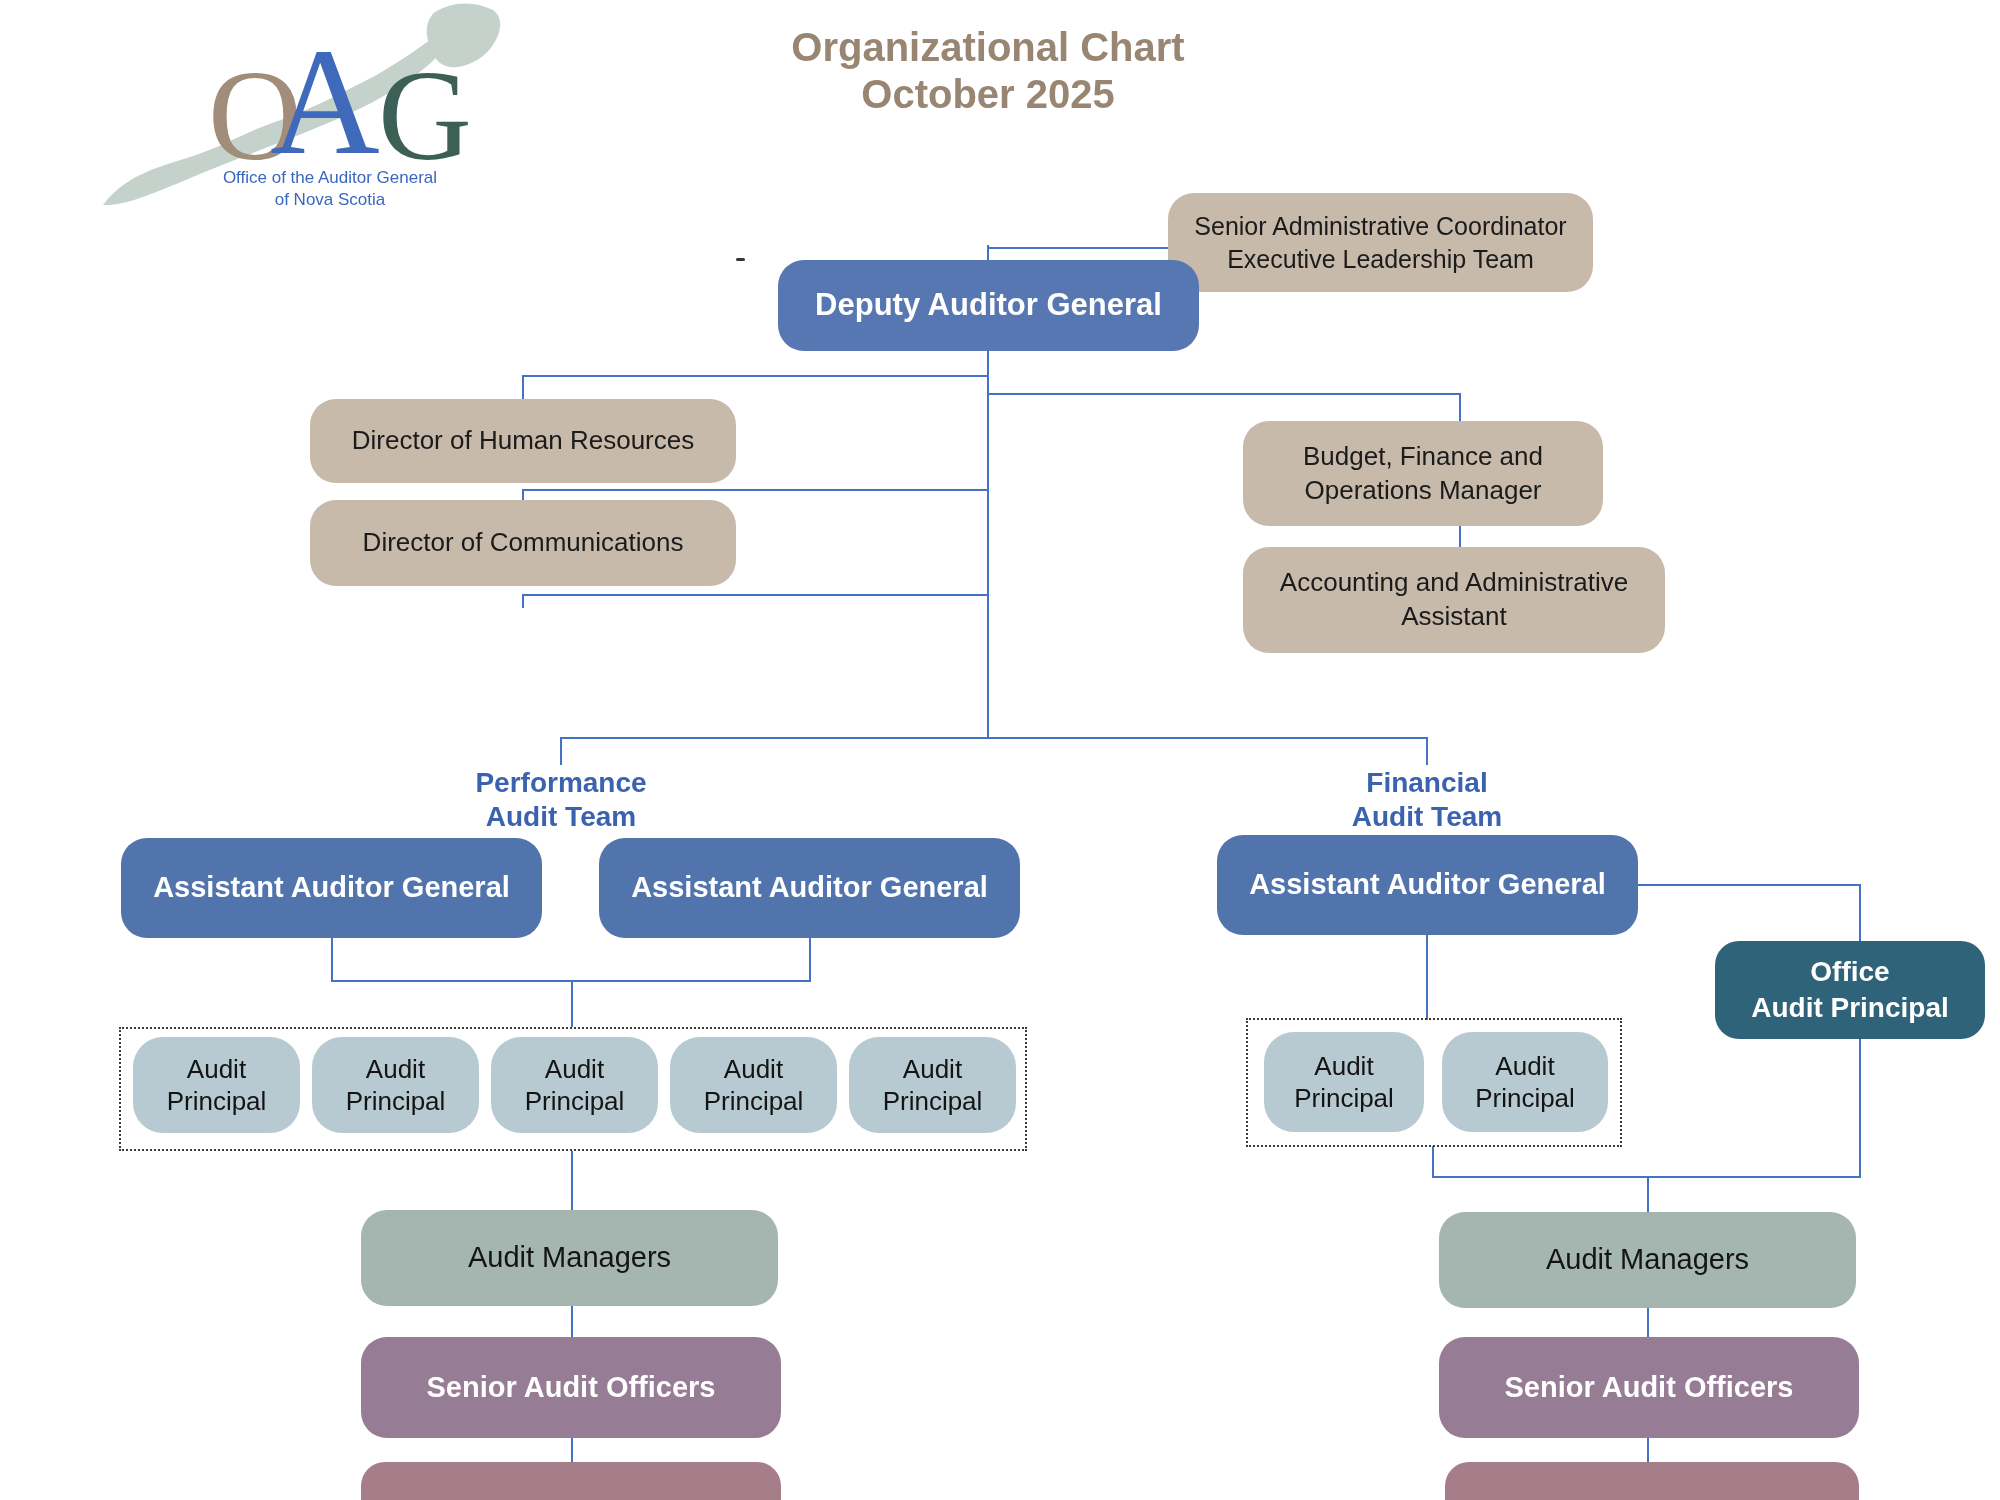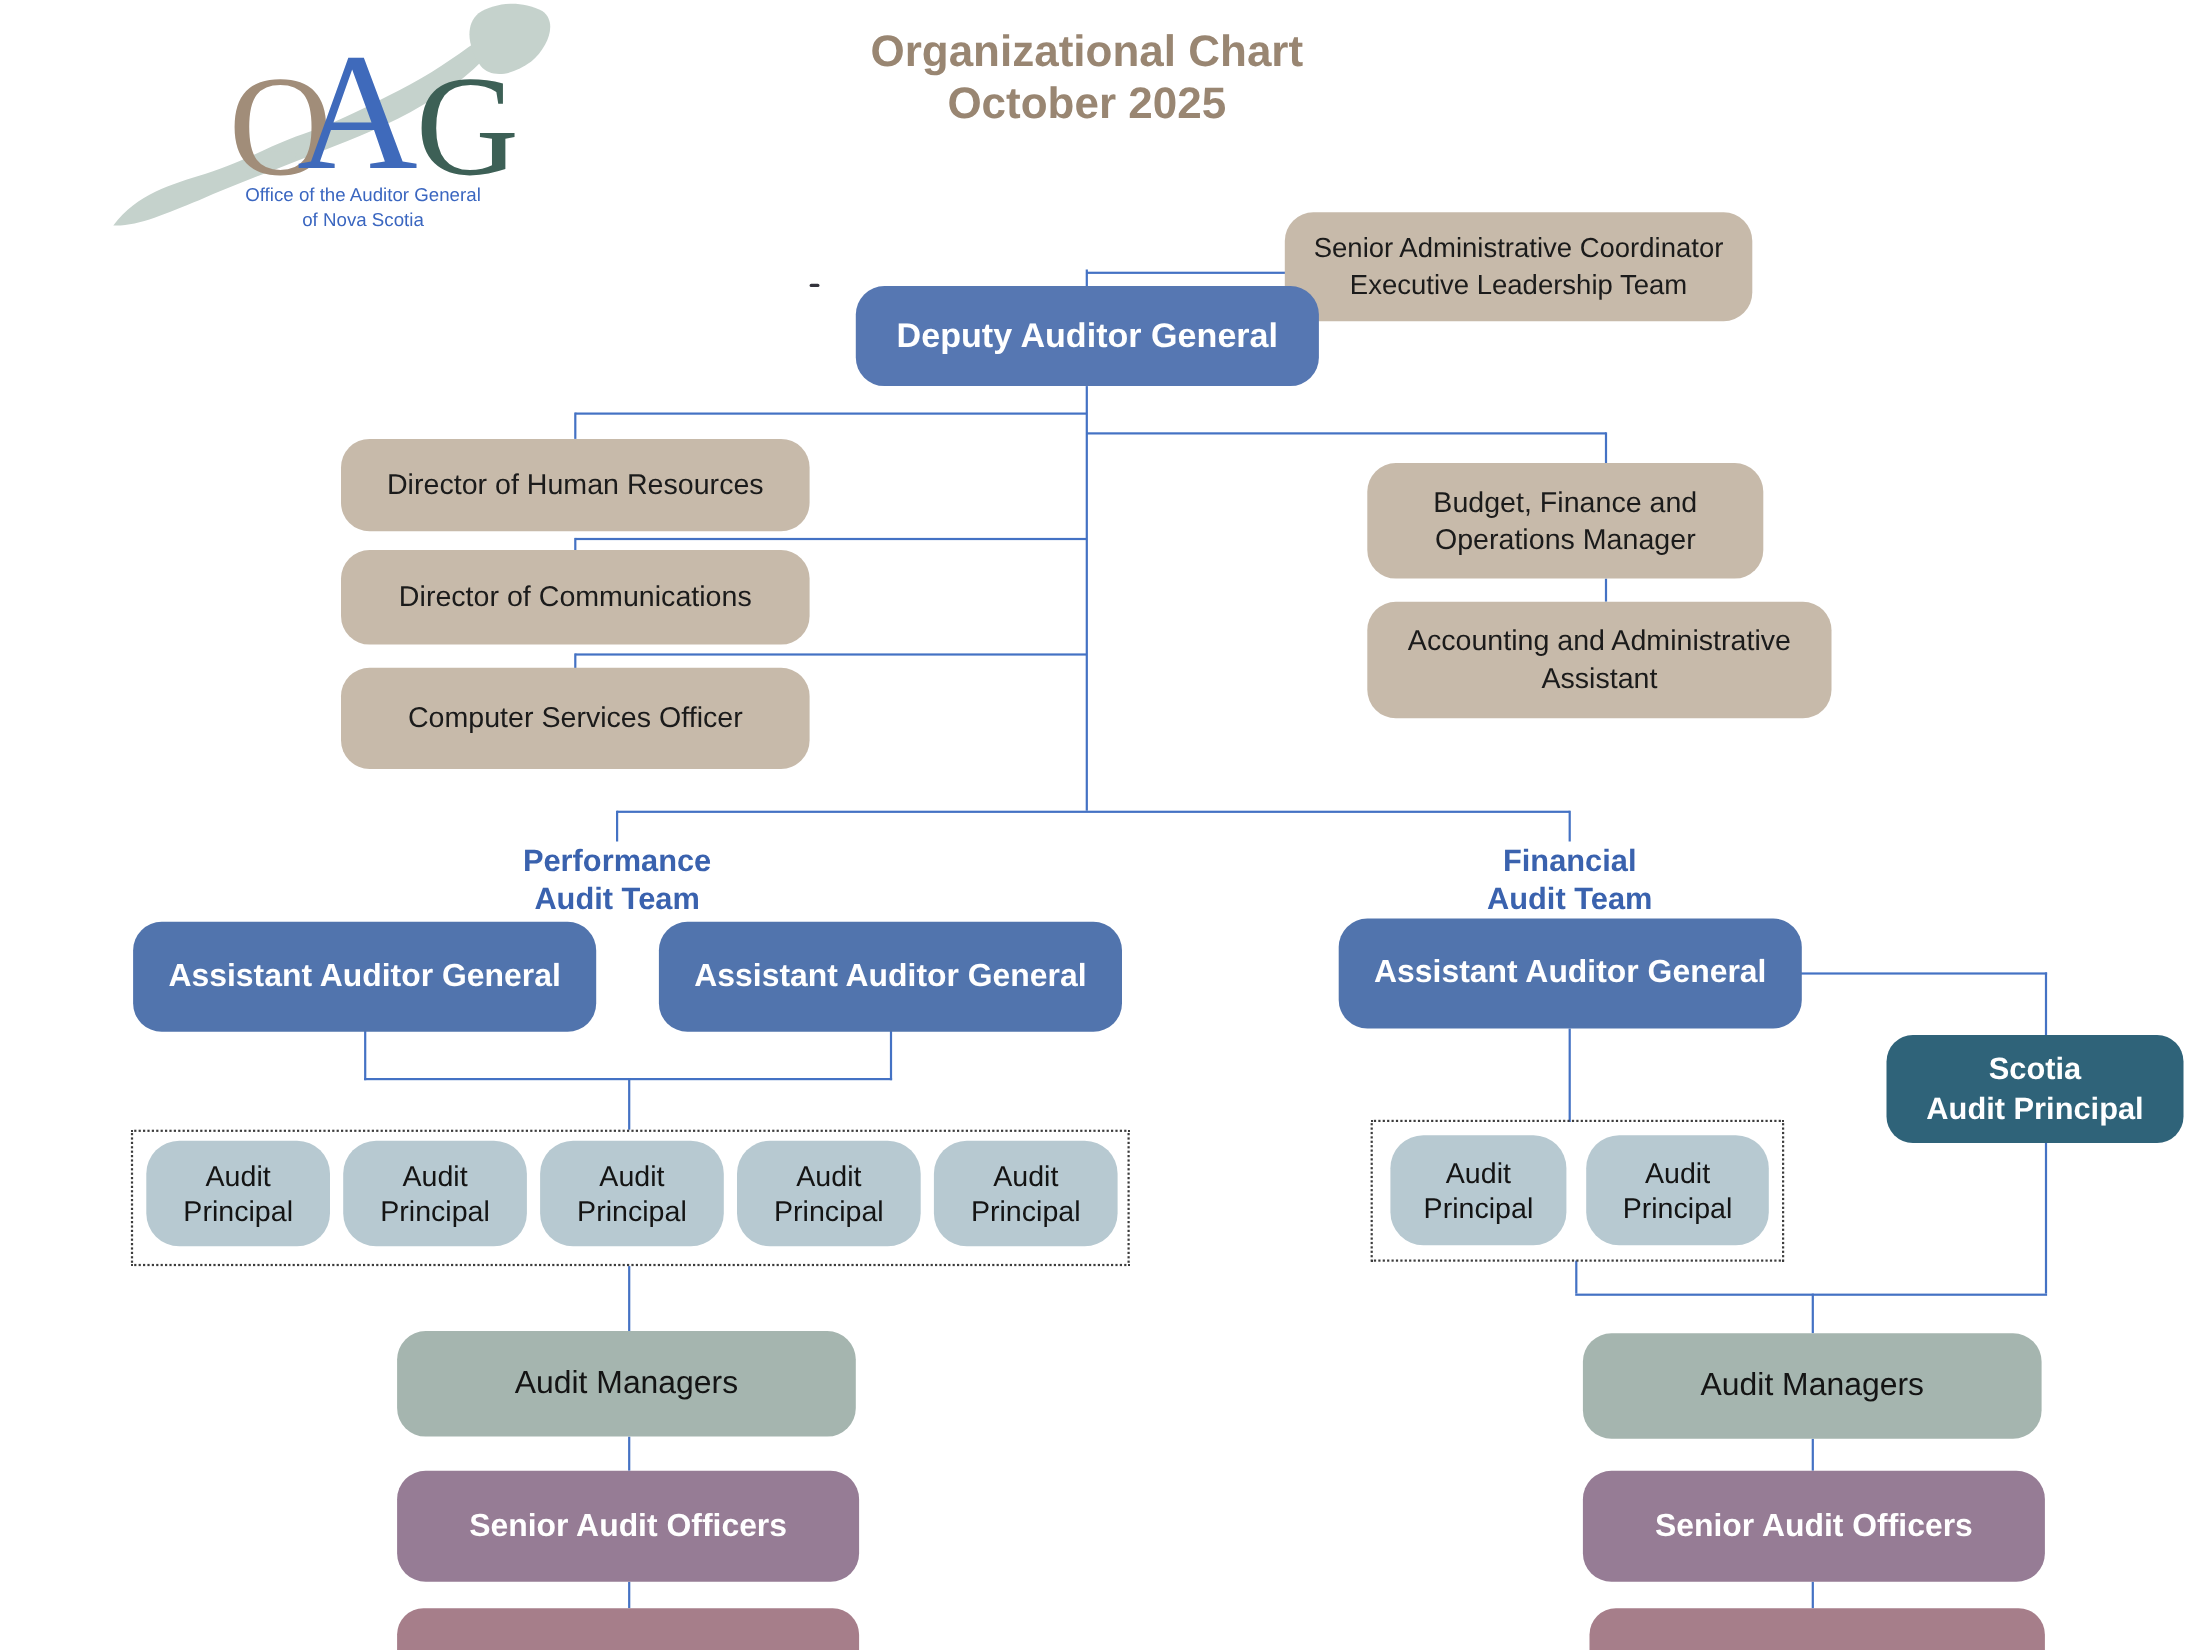--- a/index.html
+++ b/index.html
@@ -120,23 +120,20 @@
   <div class="box c-blue2" style="left:778px;top:260px;width:421px;height:91px;">
     <div>Deputy Auditor General</div>
   </div>
 
   <div class="box c-tan" style="left:310px;top:399px;width:426px;height:84px;">
     <div>Director of Human Resources</div>
   </div>
   <div class="box c-tan" style="left:310px;top:500px;width:426px;height:86px;">
     <div>Director of Communications</div>
   </div>
-  <div class="box c-tan" style="left:310px;top:607px;width:426px;height:92px;">
-    <div>Computer Services Officer</div>
-  </div>
 
   <div class="box c-tan" style="left:1243px;top:421px;width:360px;height:105px;">
     <div>Budget, Finance and</div>
     <div>Operations Manager</div>
   </div>
   <div class="box c-tan" style="left:1243px;top:547px;width:422px;height:106px;">
     <div>Accounting and Administrative</div>
     <div>Assistant</div>
   </div>
 
@@ -153,21 +150,21 @@
     <div>Assistant Auditor General</div>
   </div>
   <div class="box c-aag" style="left:599px;top:838px;width:421px;height:100px;">
     <div>Assistant Auditor General</div>
   </div>
   <div class="box c-aag" style="left:1217px;top:835px;width:421px;height:100px;">
     <div>Assistant Auditor General</div>
   </div>
 
   <div class="box c-sap" style="left:1715px;top:941px;width:270px;height:98px;">
-    <div>Scotia</div>
+    <div>Office</div>
     <div>Audit Principal</div>
   </div>
 
   <div class="dotted" style="left:119px;top:1027px;width:908px;height:124px;"></div>
   <div class="box c-ap" style="left:133px;top:1037px;width:167px;height:96px;">
     <div>Audit</div>
     <div>Principal</div>
   </div>
   <div class="box c-ap" style="left:312px;top:1037px;width:167px;height:96px;">
     <div>Audit</div>

